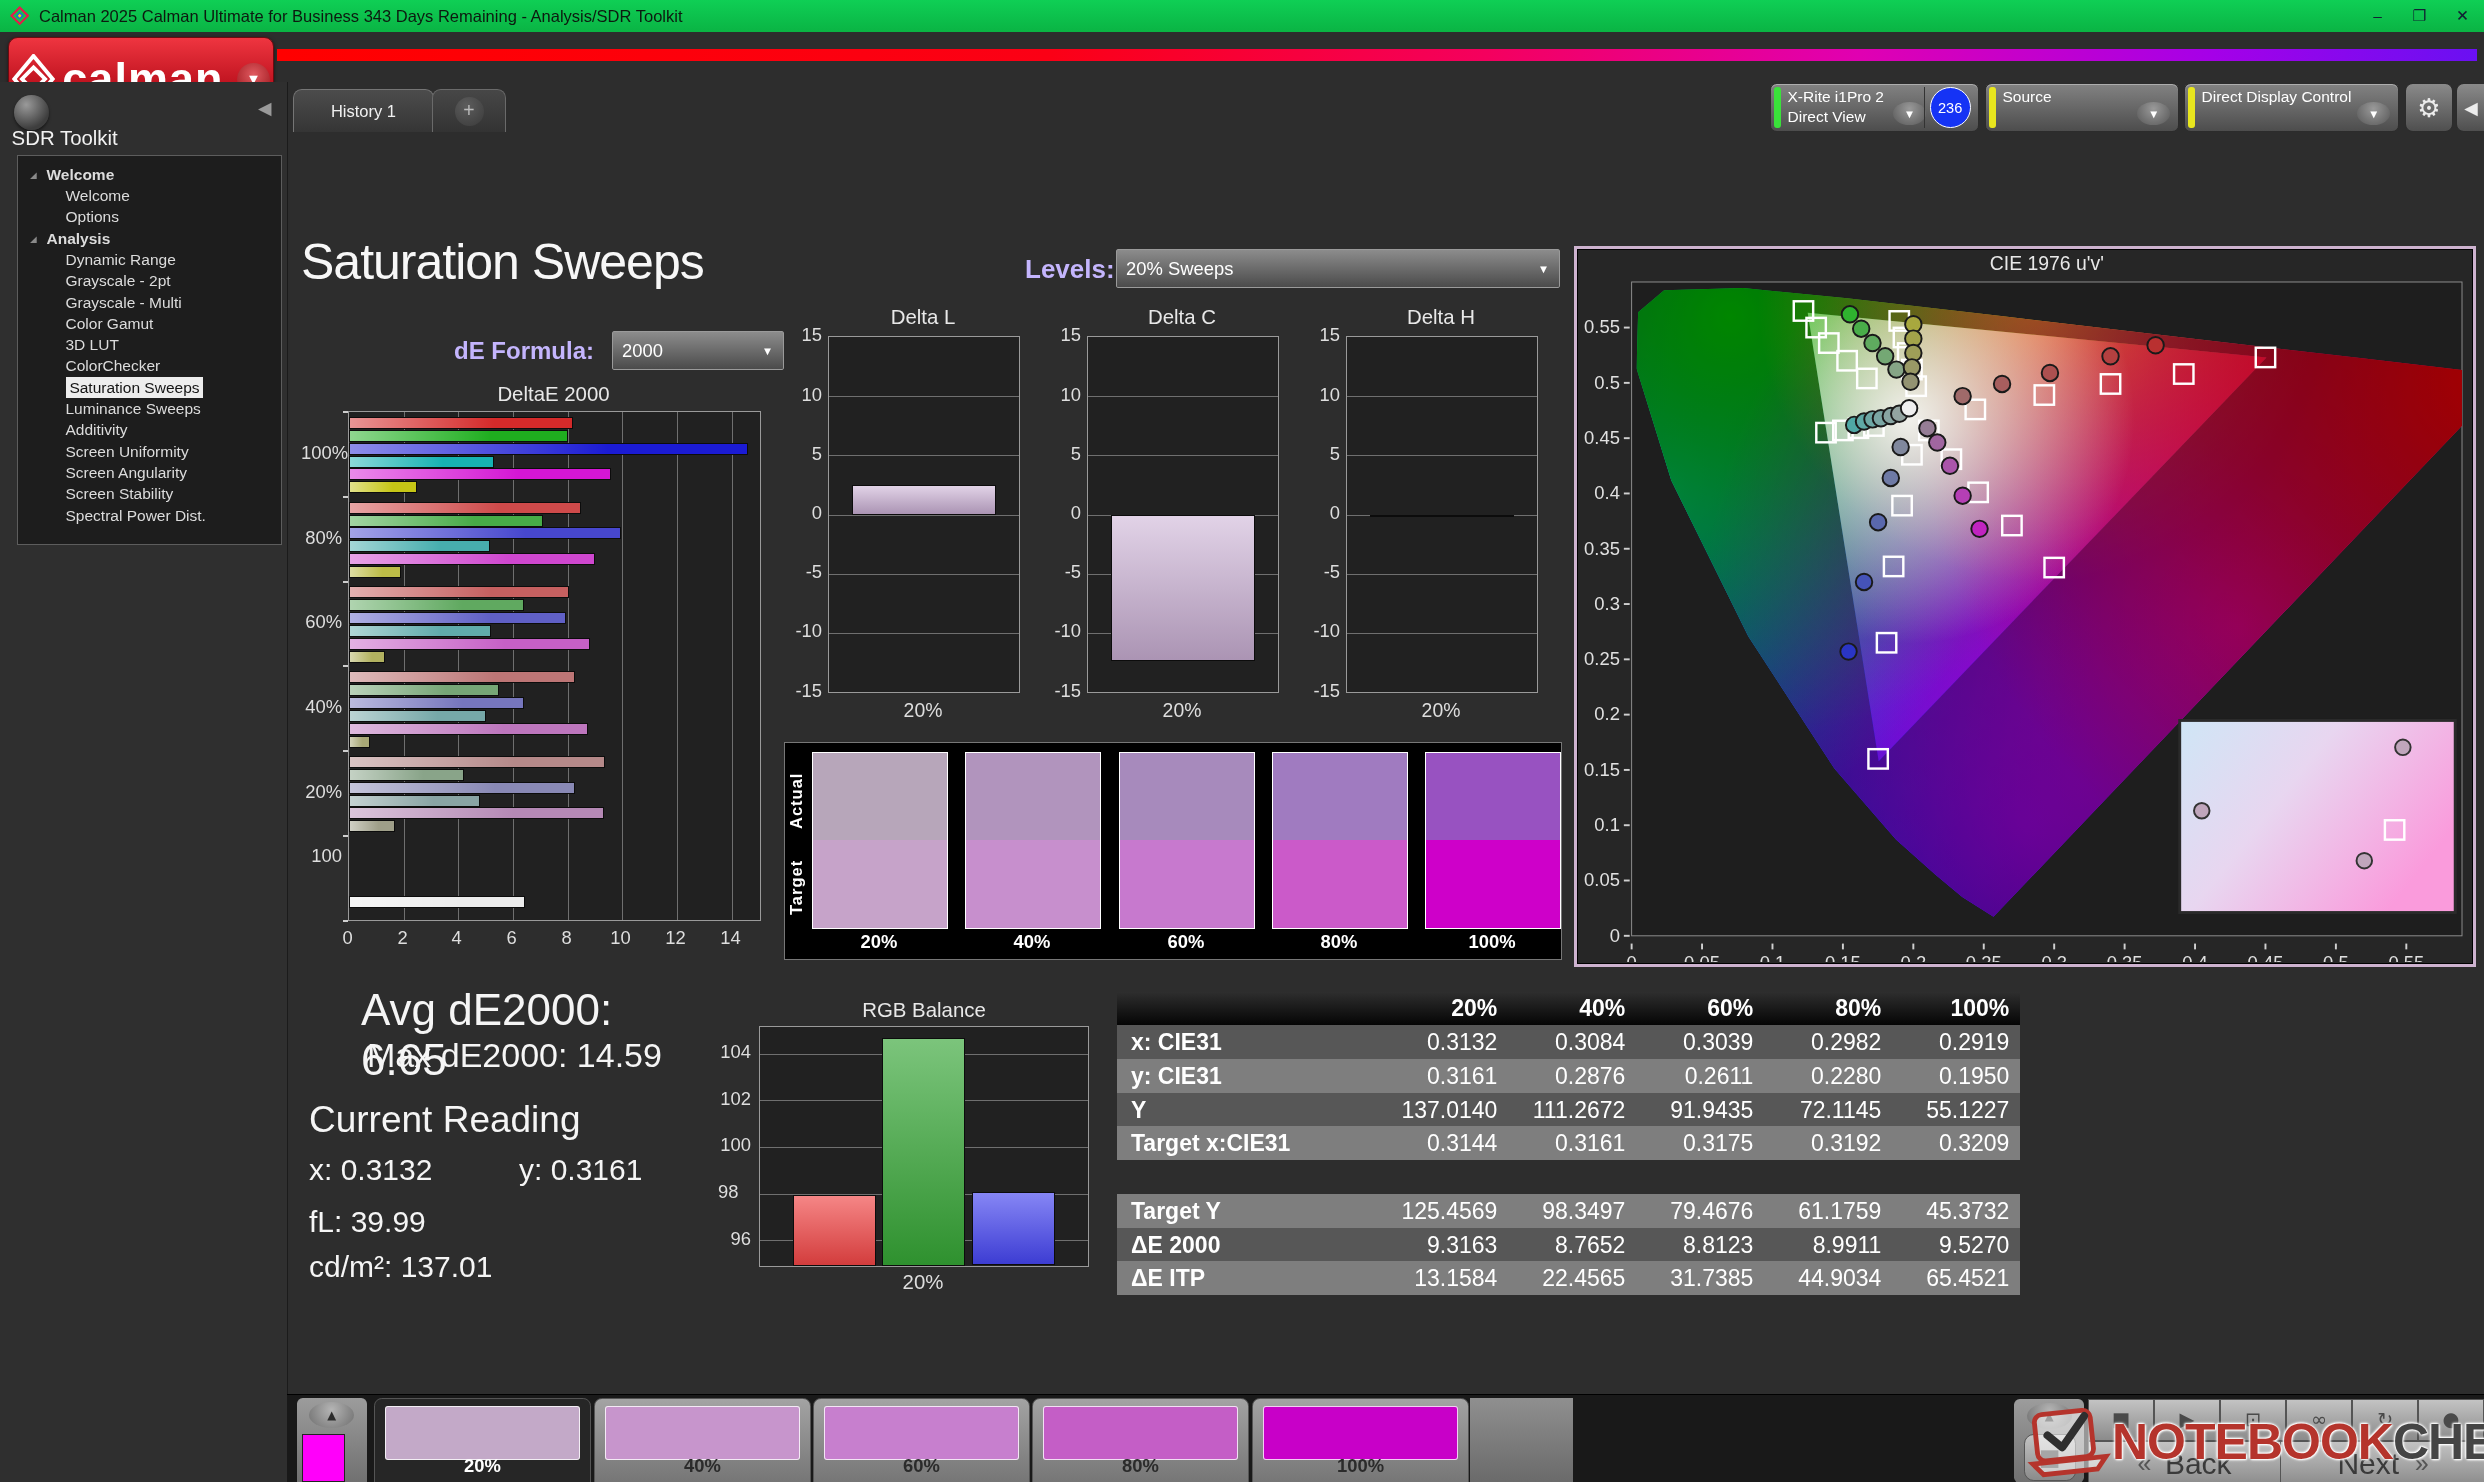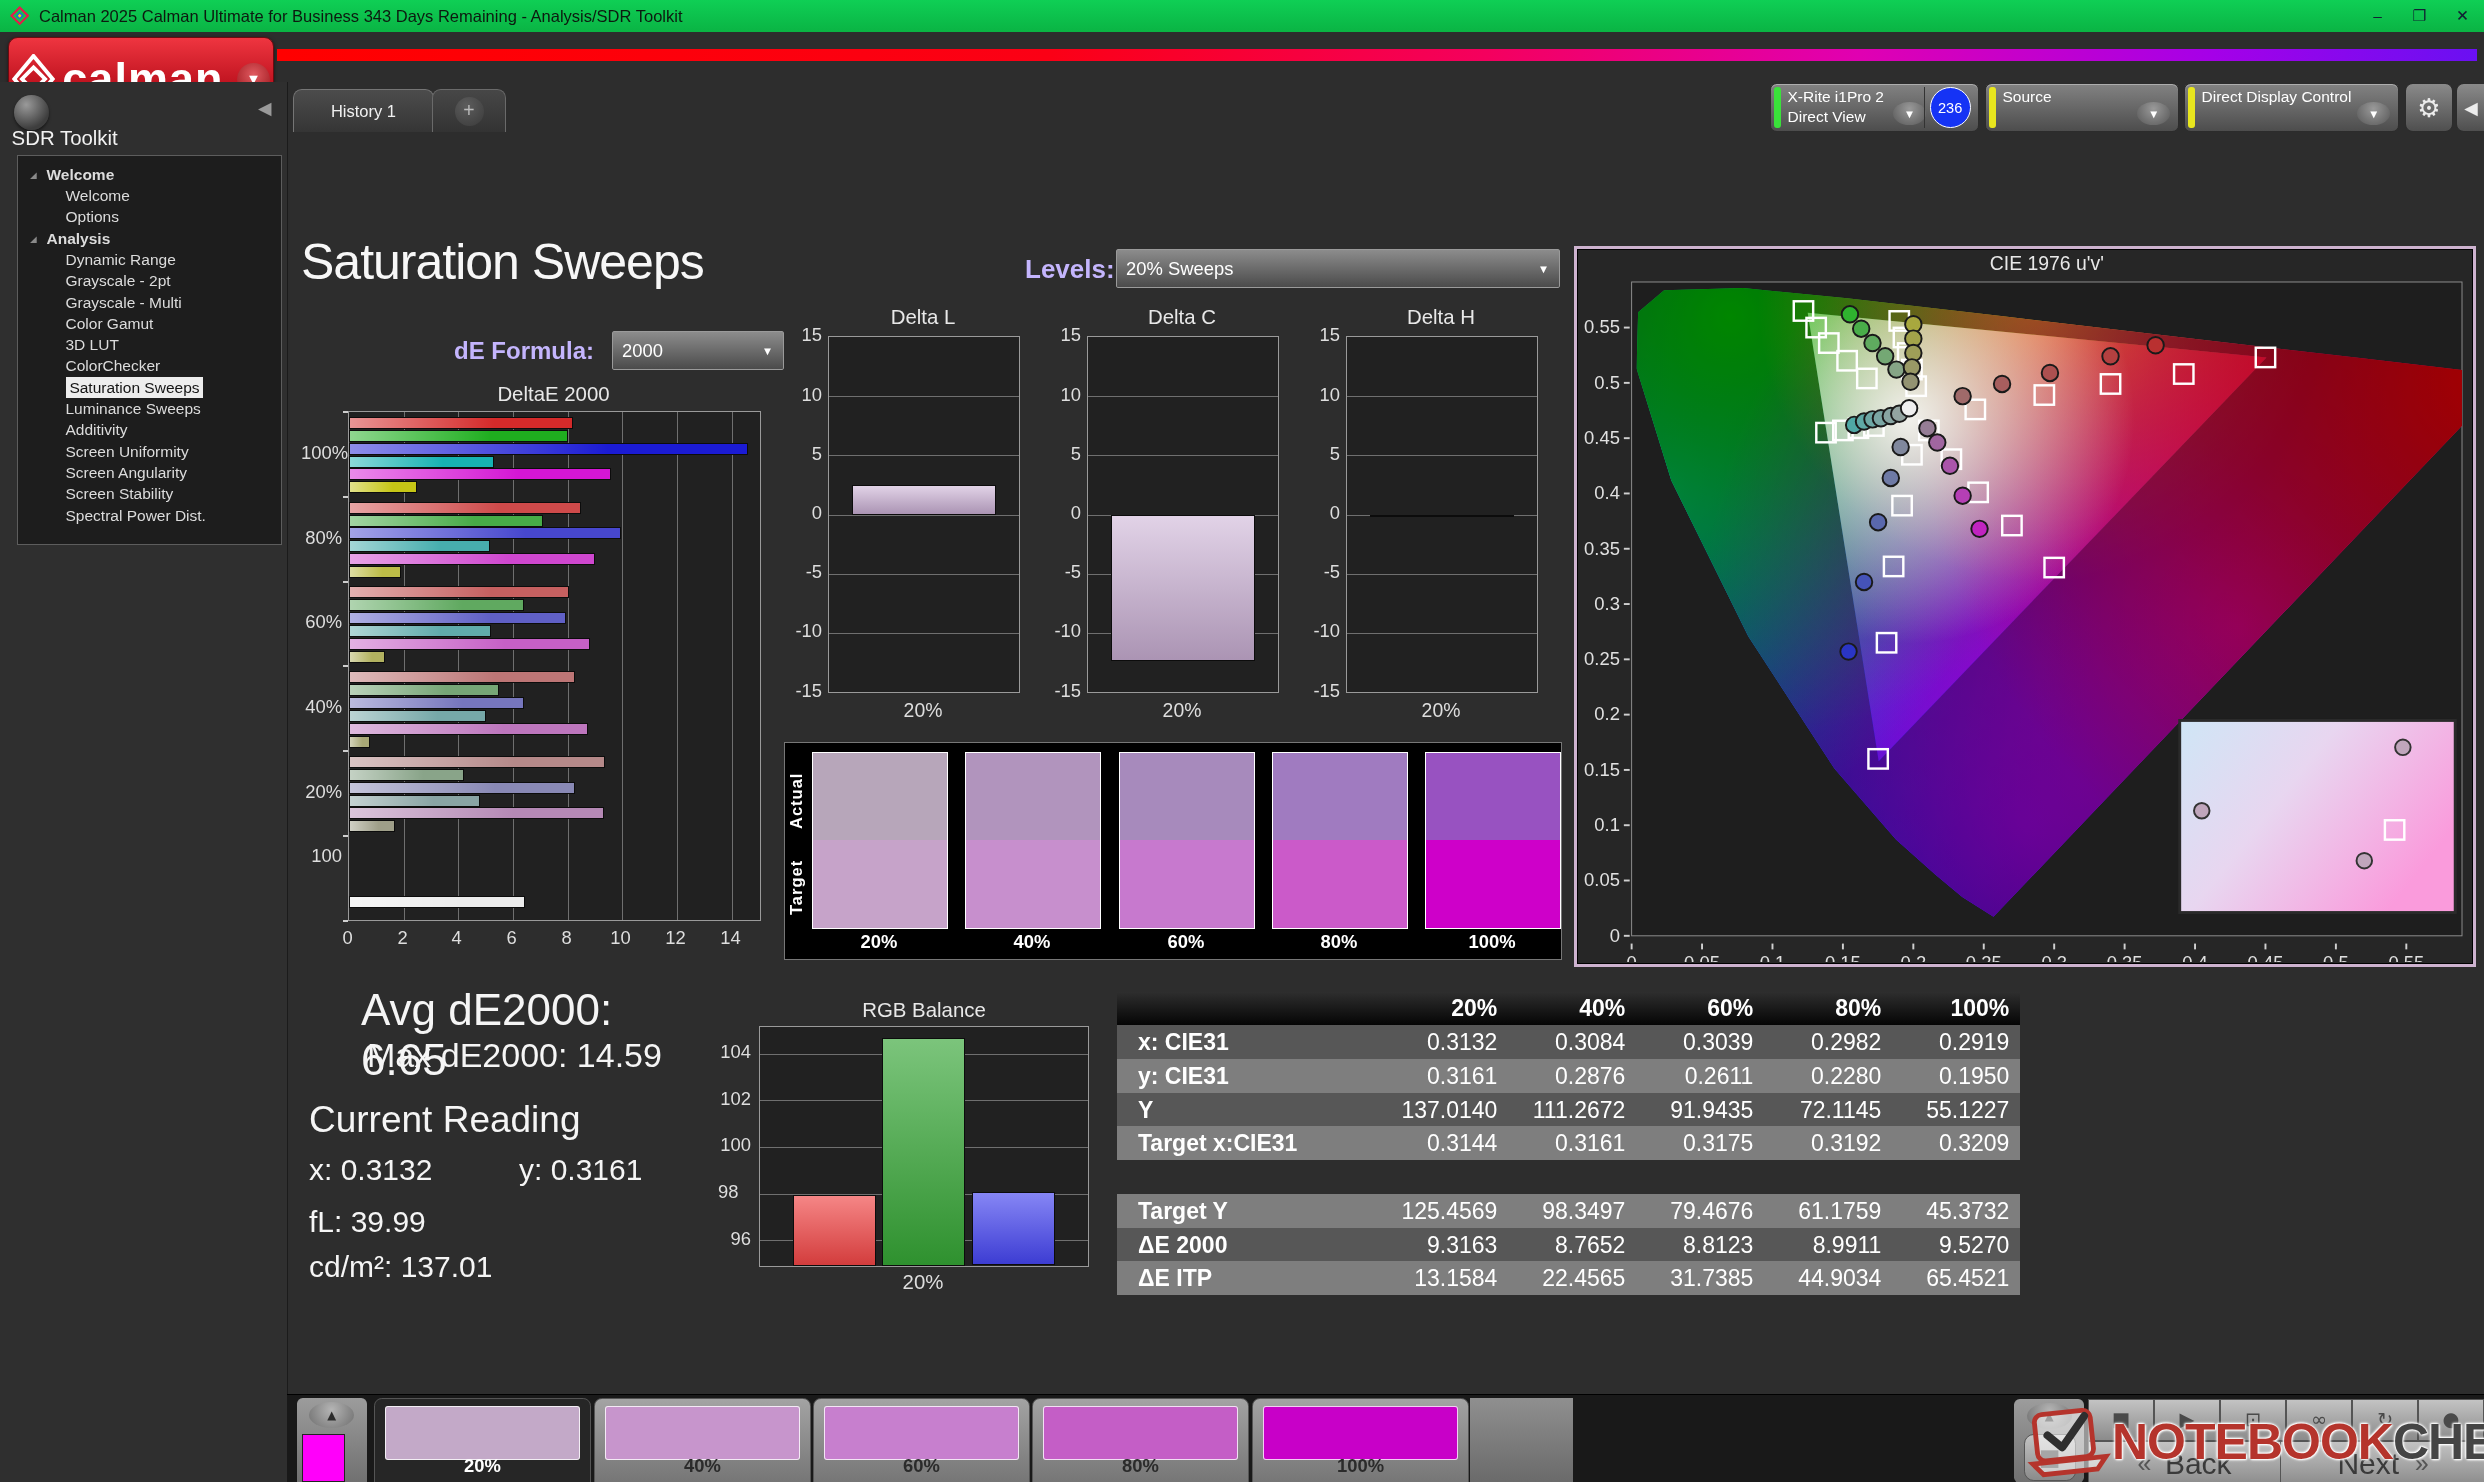--- a/index.html
+++ b/index.html
@@ -68,21 +68,21 @@
   .rot-lab{position:absolute;left:1.9px;width:19.4px;color:#fff;font-size:16.5px;font-weight:bold;
            writing-mode:vertical-rl;transform:rotate(180deg);text-align:center;letter-spacing:1px;}
   
   .cie-frame{left:1574px;top:246px;width:902px;height:721px;background:#262626;
              border:3.9px solid #cdb2cf;box-sizing:border-box;box-shadow:inset 0 0 0 1px #000;}
   
   .read{color:#f5f5f5;}
   
   .stats{left:1117px;top:992px;width:903px;height:304px;font-size:23px;}
   .trow{position:absolute;left:0;right:0;display:flex;align-items:center;color:#fff;}
-  .tlabel{width:262px;padding-left:21px;font-weight:bold;box-sizing:border-box;}
+  .tlabel{width:262px;padding-left:14px;font-weight:bold;box-sizing:border-box;}
   .tval{width:128px;text-align:right;padding-right:9.7px;box-sizing:border-box;}
   
   .bottombar{left:287px;top:1394px;width:2197px;height:88px;background:#191919;border-top:1px solid #000;}
   .tile{position:absolute;top:2.9px;height:85px;border-radius:7.8px 7.8px 0 0;border:1px solid #555;box-sizing:border-box;}
   .tile .sw{position:absolute;left:9.7px;right:9.7px;top:6.8px;height:52px;border:1.9px solid rgba(255,255,255,.8);border-radius:2.9px;}
   .tile .tl{position:absolute;left:0;right:0;bottom:4.9px;text-align:center;font-size:18.4px;font-weight:bold;}
   .oval-btn{position:absolute;border-radius:50%;background:radial-gradient(circle at 50% 30%,#b5b5b5,#6e6e6e);
             display:flex;align-items:center;justify-content:center;color:#2c2c2c;font-family:"DejaVu Sans",sans-serif;}
   .gray-btn{position:absolute;background:linear-gradient(#c3c3c3,#8b8b8b);border:1px solid #555;
             display:flex;align-items:center;justify-content:center;color:#3a3a3a;}

